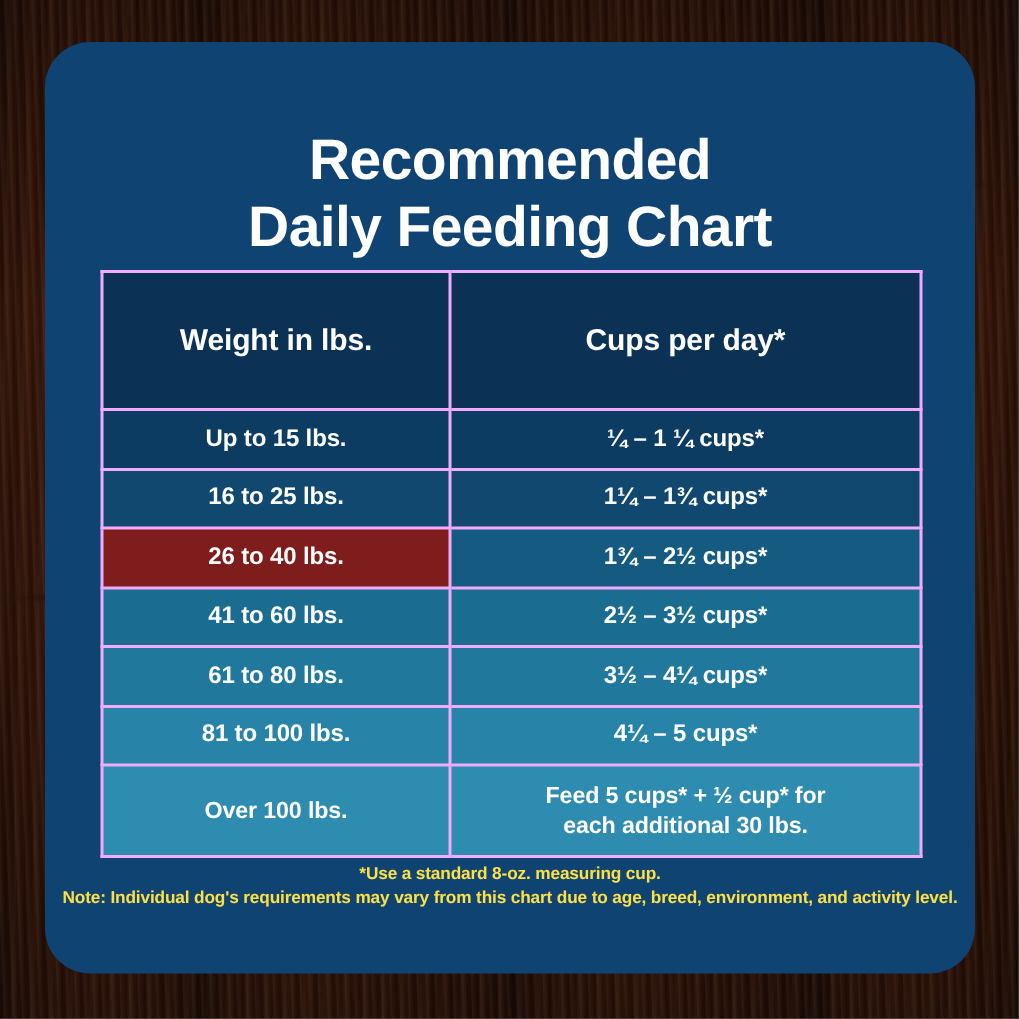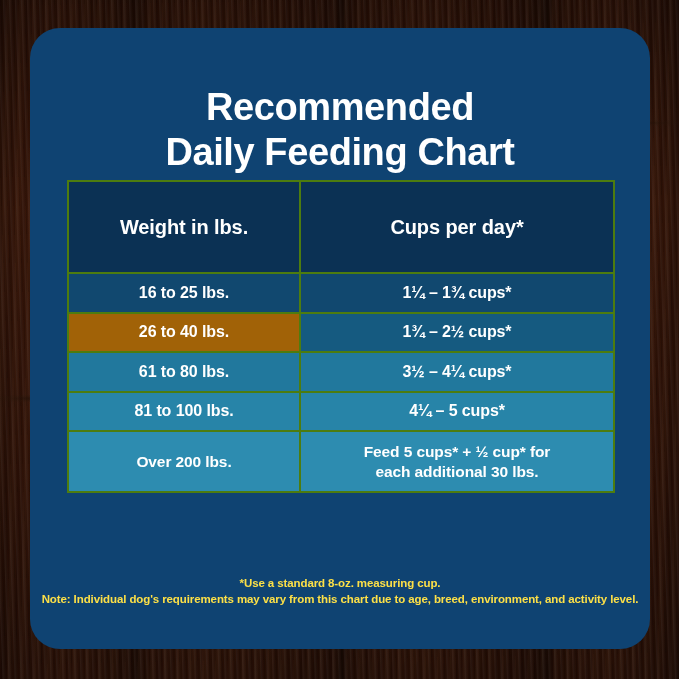--- a/index.html
+++ b/index.html
@@ -108,21 +108,21 @@
   
   #feeding-table {
     position: absolute;
     left: 37px;
     top: 152px;
     width: 546px;
     border-collapse: collapse;
     table-layout: fixed;
   }
   #feeding-table td, #feeding-table th {
-    border: 2px solid #4d7c0f;
+    border: 2px solid #f0abfc;
     text-align: center;
     color: #ffffff;
     box-sizing: border-box;
     padding: 0;
   }
   #feeding-table th {
     height: 92px;
     font-size: 20px;
     font-weight: 700;
     letter-spacing: -0.1px;
@@ -183,38 +183,46 @@
   </h1>
 
   <table id="feeding-table">
     <thead>
       <tr>
         <th class="col-weight" style="background-color: rgb(11, 49, 84);">Weight in lbs.</th>
         <th class="col-cups" style="background-color: rgb(11, 49, 84);">Cups per day*</th>
       </tr>
     </thead>
     <tbody>
+      <tr class="row-0">
+        <td style="background-color: rgb(13, 60, 99);">Up to 15 lbs.</td>
+        <td style="background-color: rgb(13, 60, 99);">¼ – 1 ¼ cups*</td>
+      </tr>
       <tr class="row-1">
         <td style="background-color: rgb(17, 72, 111);">16 to 25 lbs.</td>
         <td style="background-color: rgb(17, 72, 111);">1¼ – 1¾  cups*</td>
       </tr>
       <tr class="row-2">
-        <td style="background-color: #a16207;">26 to 40 lbs.</td>
+        <td style="background-color: #7f1d1d;">26 to 40 lbs.</td>
         <td style="background-color: rgb(21, 90, 128);">1¾ – 2½ cups*</td>
+      </tr>
+      <tr class="row-3">
+        <td style="background-color: rgb(27, 108, 145);">41 to 60 lbs.</td>
+        <td style="background-color: rgb(27, 108, 145);">2½ – 3½ cups*</td>
       </tr>
       <tr class="row-4">
         <td style="background-color: rgb(33, 120, 157);">61 to 80 lbs.</td>
         <td style="background-color: rgb(33, 120, 157);">3½ – 4¼ cups*</td>
       </tr>
       <tr class="row-5">
         <td style="background-color: rgb(39, 132, 168);">81 to 100 lbs.</td>
         <td style="background-color: rgb(39, 132, 168);">4¼ – 5 cups*</td>
       </tr>
       <tr class="row-6 row-last">
-        <td style="background-color: rgb(45, 140, 176);">Over 200 lbs.</td>
+        <td style="background-color: rgb(45, 140, 176);">Over 100 lbs.</td>
         <td style="background-color: rgb(45, 140, 176);">
           <span class="cell-line">Feed 5 cups* + ½ cup* for</span>
           <span class="cell-line">each additional 30 lbs.</span>
         </td>
       </tr>
     </tbody>
   </table>
 
   <div id="footnotes">
     <p class="footnote-strong">*Use a standard 8-oz. measuring cup.</p>

